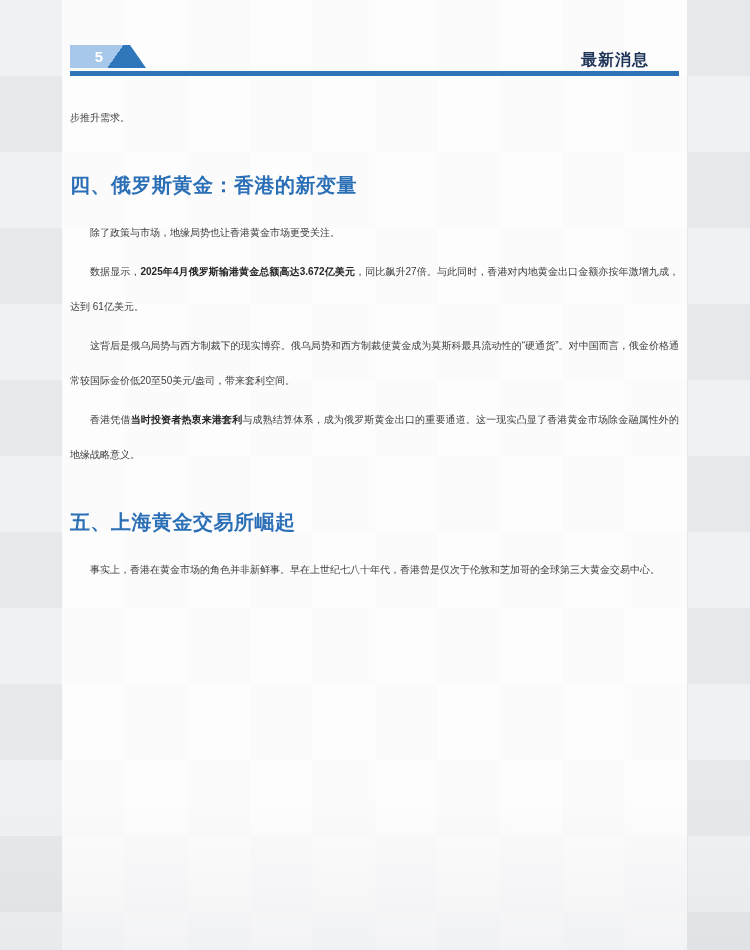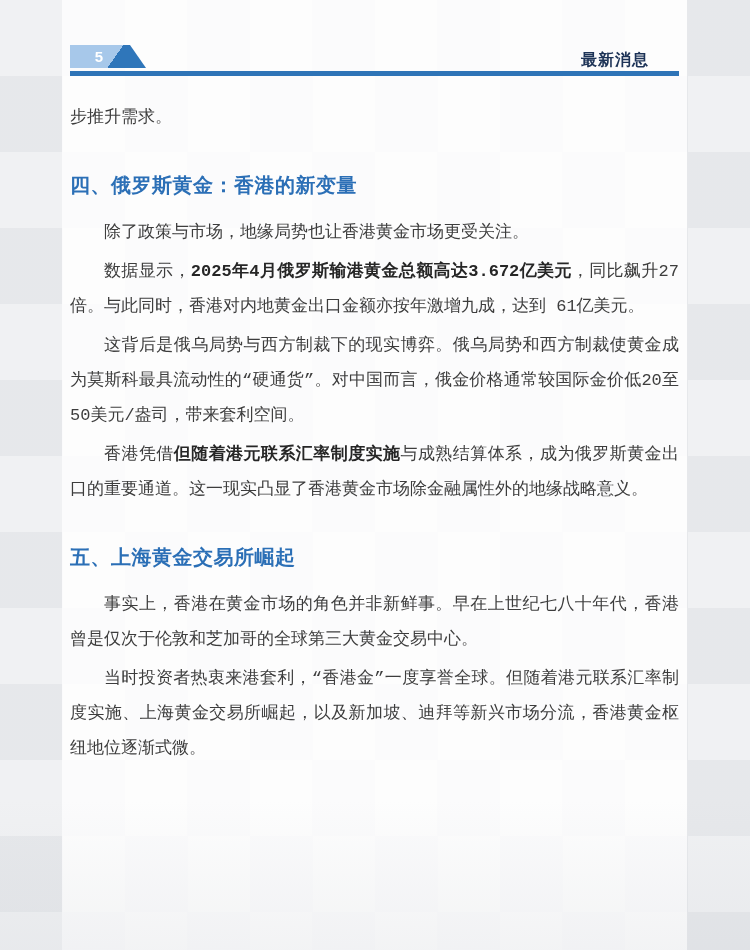--- a/index.html
+++ b/index.html
@@ -45,26 +45,25 @@
     font-size:16px;font-weight:600;
     color:var(--header-text);
     letter-spacing:1px;
   }
   .header-rule{
     position:absolute;left:0;right:0;bottom:0;
     height:5px;background:var(--accent-blue);
   }
   .content{padding:0 0 0 0;}
   .para{
-    font-size:17px;line-height:35px;
+    font-size:10px;line-height:35px;
     color:var(--body-text);
     text-align:justify;
     text-indent:2em;
     margin:4px 0;
-    font-family:Liberation Mono, monospace;
   }
   .para .bold{font-weight:bold;color:var(--bold-text);}
   .para.no-indent{text-indent:0;margin-top:24px;}
   .section-heading{
     font-size:20px;line-height:28px;font-weight:bold;
     color:var(--heading-blue);
     margin:36px 0 16px 0;
     letter-spacing:0.5px;
   }
   .bottom-fade{
@@ -88,25 +87,24 @@
     </header>
 
     <main class="content">
       <p class="para no-indent">步推升需求。</p>
       <div id="sections">
           <section>
             <h2 class="section-heading">四、俄罗斯黄金：香港的新变量</h2>
             <p class="para"><span>除了政策与市场，地缘局势也让香港黄金市场更受关注。</span></p>
             <p class="para"><span>数据显示，</span><span class="bold">2025年4月俄罗斯输港黄金总额高达3.672亿美元</span><span>，同比飙升27倍。与此同时，香港对内地黄金出口金额亦按年激增九成，达到 61亿美元。</span></p>
             <p class="para"><span>这背后是俄乌局势与西方制裁下的现实博弈。俄乌局势和西方制裁使黄金成为莫斯科最具流动性的“硬通货”。对中国而言，俄金价格通常较国际金价低20至50美元/盎司，带来套利空间。</span></p>
-            <p class="para"><span>香港凭借</span><span class="bold">但随着港元联系汇率制度实施</span><span>与成熟结算体系，成为俄罗斯黄金出口的重要通道。这一现实凸显了香港黄金市场除金融属性外的地缘战略意义。</span></p>
+            <p class="para"><span>香港凭借</span><span class="bold">当时投资者热衷来港套利</span><span>与成熟结算体系，成为俄罗斯黄金出口的重要通道。这一现实凸显了香港黄金市场除金融属性外的地缘战略意义。</span></p>
           </section>
           <section>
             <h2 class="section-heading">五、上海黄金交易所崛起</h2>
             <p class="para"><span>事实上，香港在黄金市场的角色并非新鲜事。早在上世纪七八十年代，香港曾是仅次于伦敦和芝加哥的全球第三大黄金交易中心。</span></p>
-            <p class="para"><span>当时投资者热衷来港套利，“香港金”一度享誉全球。但随着港元联系汇率制度实施、上海黄金交易所崛起，以及新加坡、迪拜等新兴市场分流，香港黄金枢纽地位逐渐式微。</span></p>
           </section>
         </div>
     </main>
 
   </div>
   <div class="bottom-fade"></div>
 </div>
 
 </body></html>

